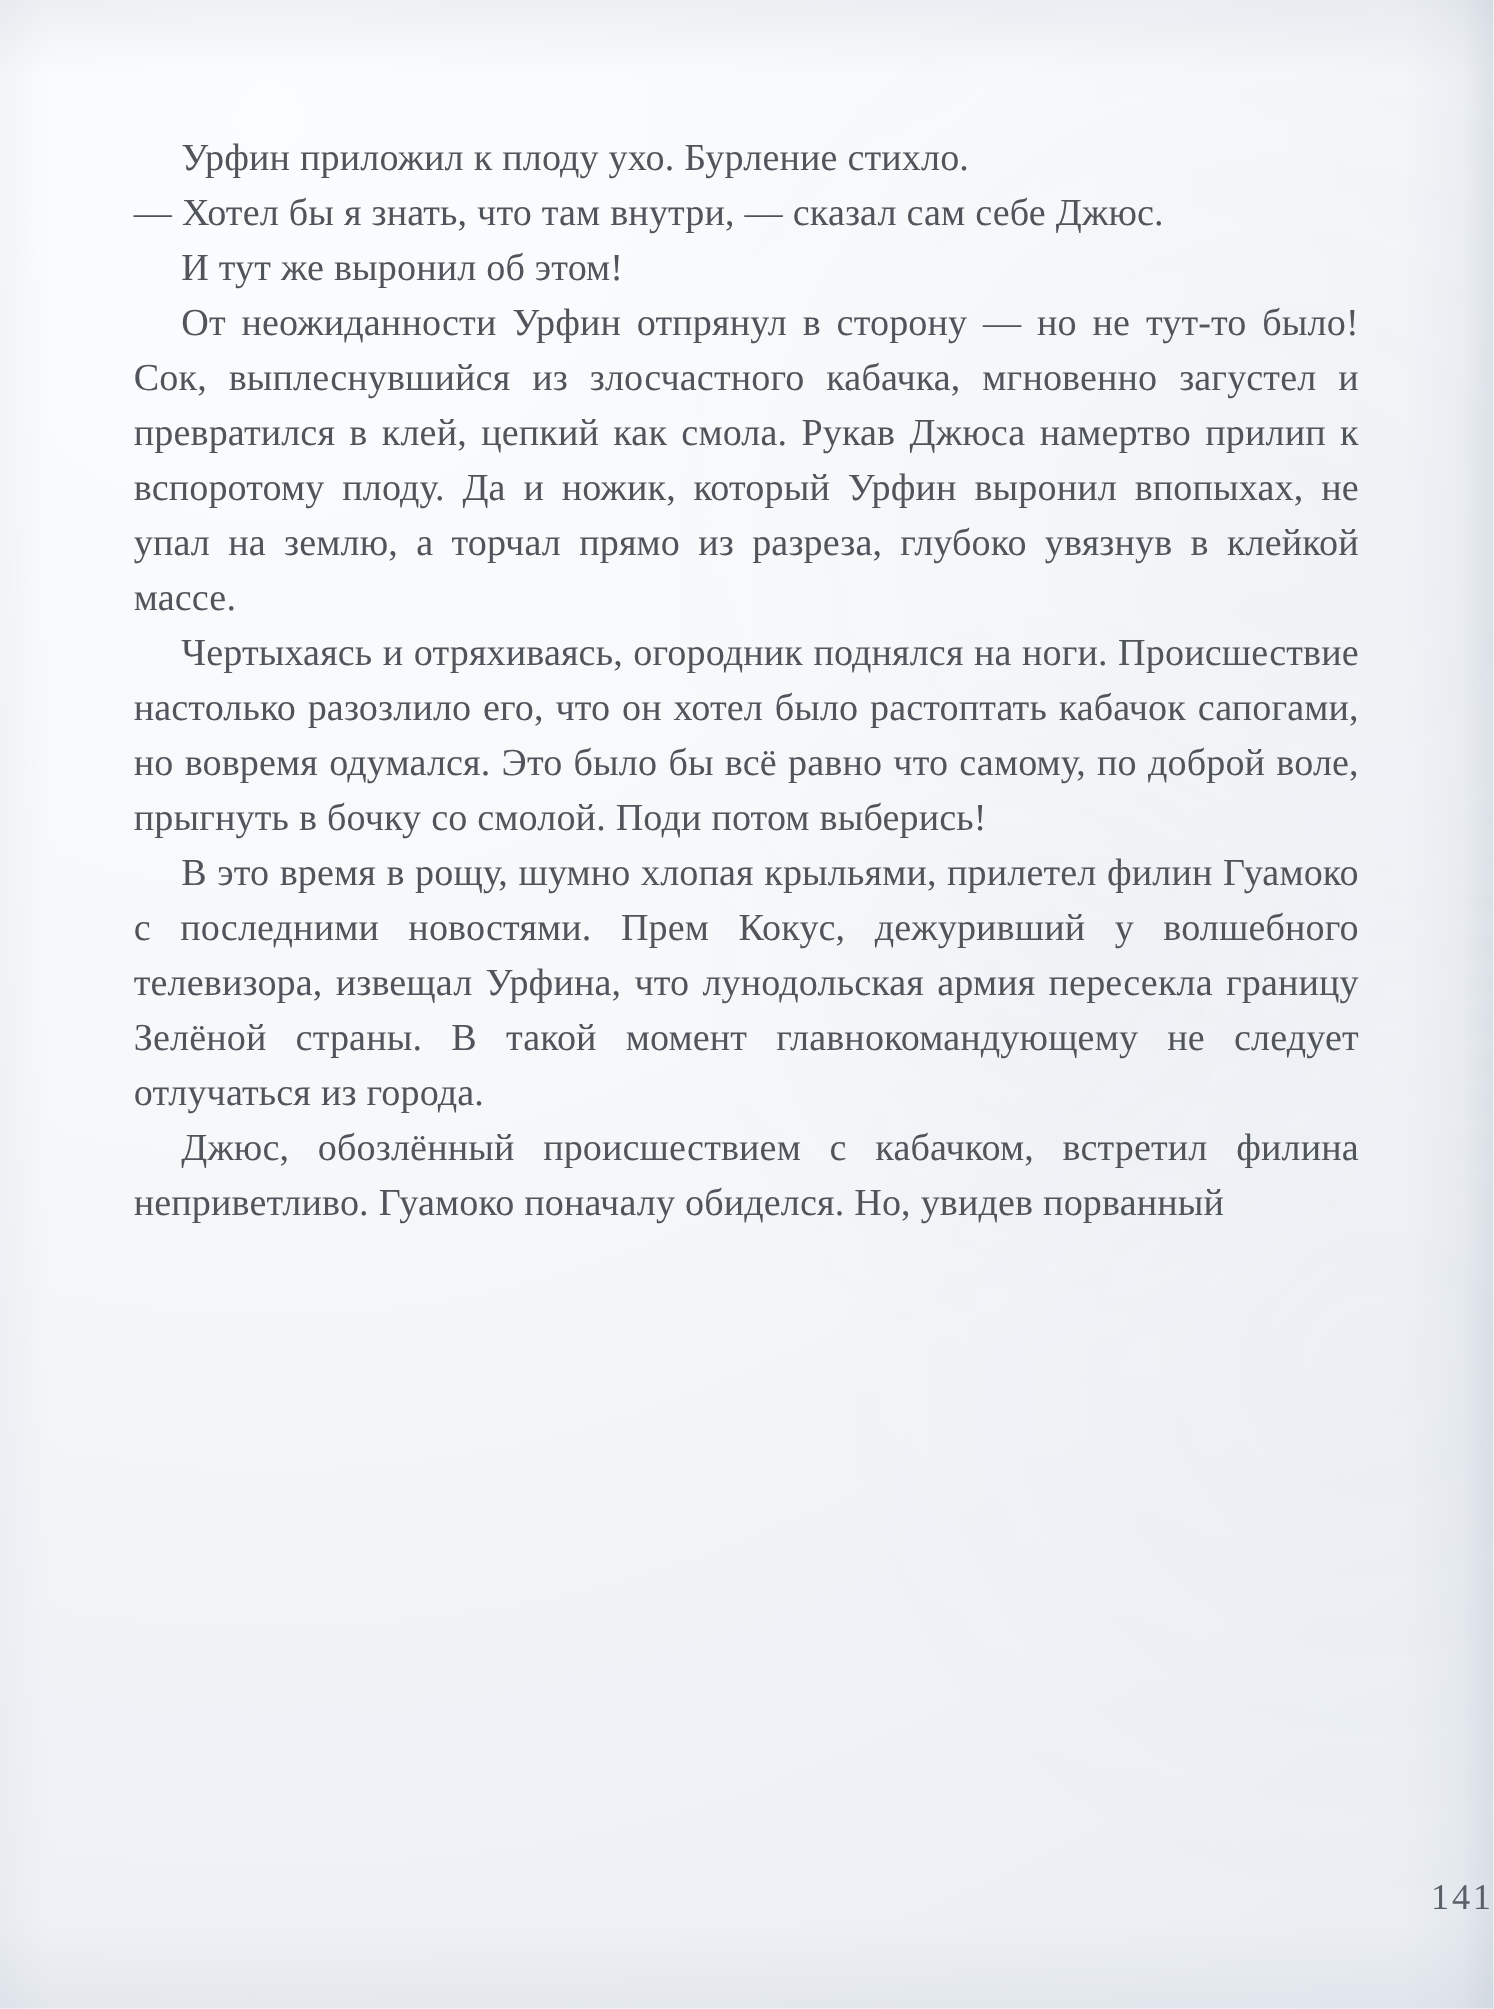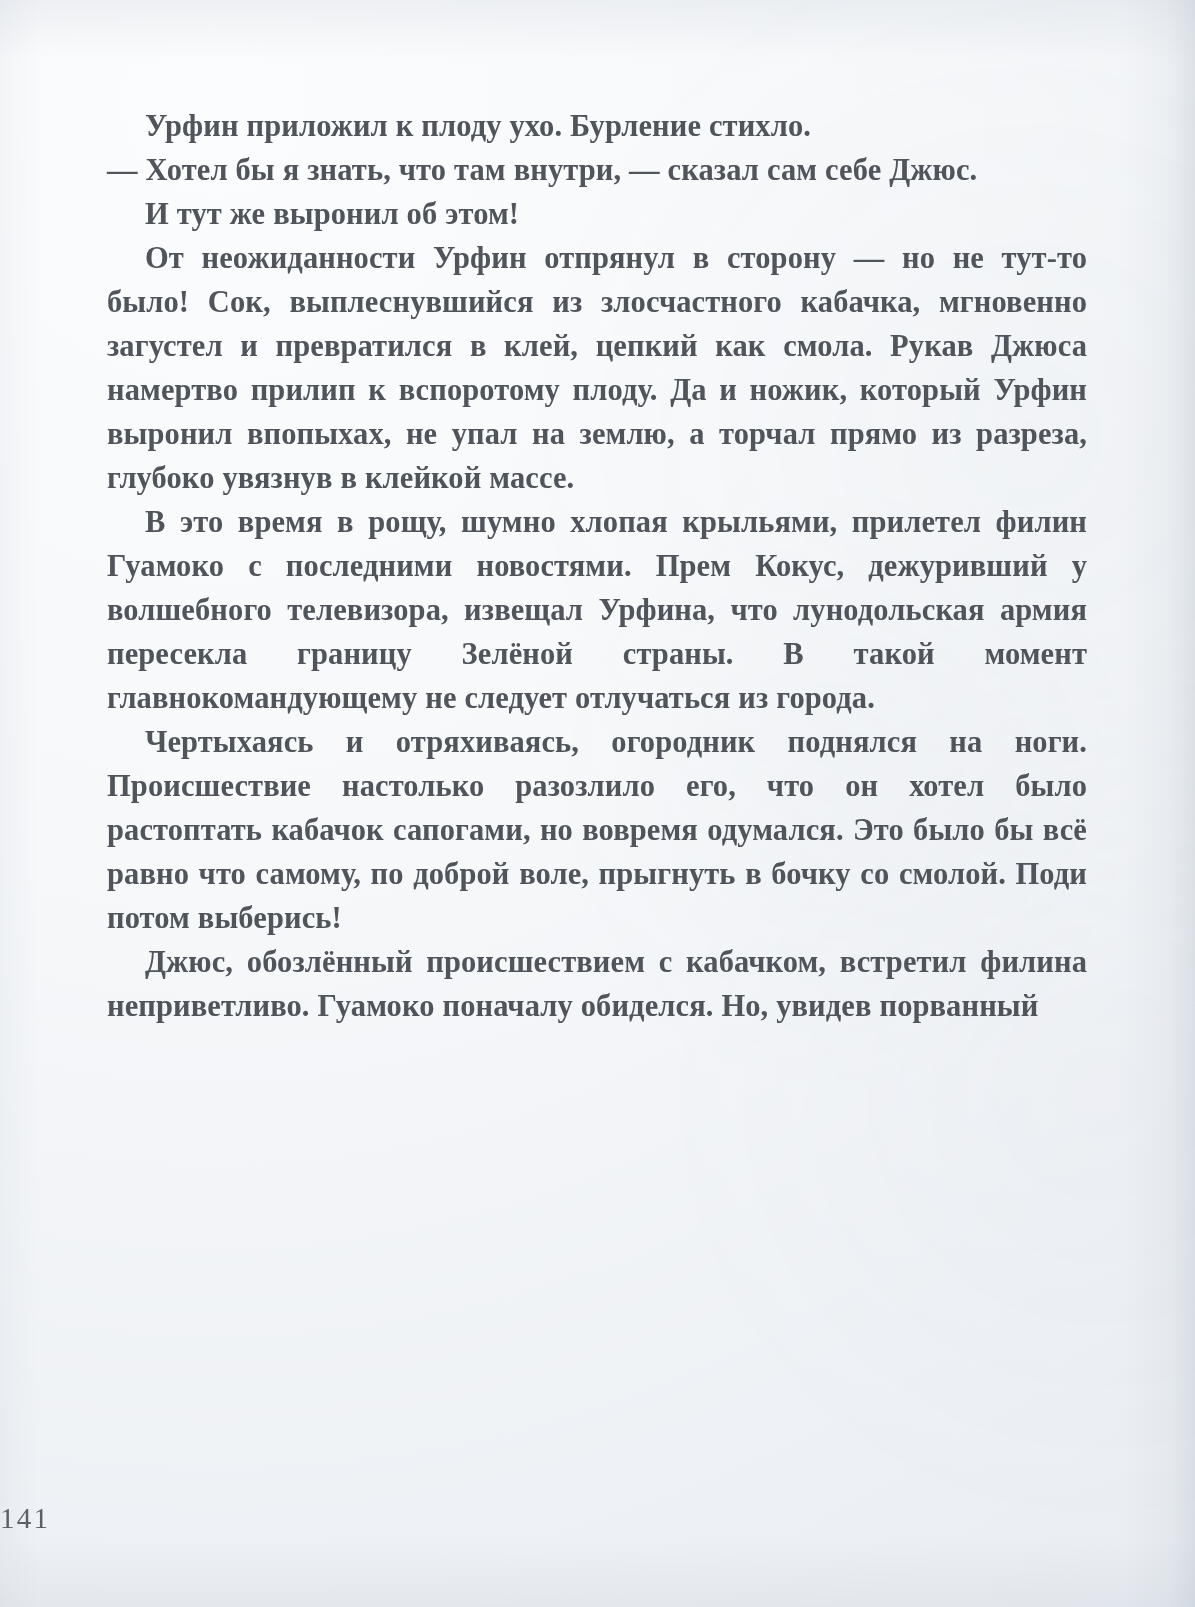--- a/index.html
+++ b/index.html
@@ -50,21 +50,20 @@
       radial-gradient(circle at 70% 49%, rgba(150,162,178,0.05) 0%, rgba(150,162,178,0) 26%);
   }
 
   
   #textblock {
     position: absolute;
     left: 107px;
     top: 104px;
     width: 980px;
     z-index: 2;
-    font-weight: bold;
   }
 
   .para {
     margin: 0;
     text-indent: 38px;
     text-align: justify;
     font-size: 30.5px;
     line-height: 44px;
     letter-spacing: .1px;
     word-spacing: .2px;
@@ -75,38 +74,39 @@
 
   
   .para.noindent { text-indent: 0; }
 
   
   #folio {
     position: absolute;
     left: 0;
     right: 0;
     top: 1498px;
-    text-align: left;
+    text-align: right;
     font-size: 29px;
     line-height: 40px;
     letter-spacing: 2.2px;
     color: #5b6068;
     z-index: 2;
+    padding-left: 44px;
   }
 </style>
 </head>
 <body>
 
 <div id="page">
 
   <div id="textblock">
     <p class="para">Урфин приложил к плоду ухо. Бурление стихло.</p>
     <p class="para noindent">— Хотел бы я знать, что там внутри, — сказал сам себе Джюс.</p>
     <p class="para">И тут же выронил об этом!</p>
     <p class="para">От неожиданности Урфин отпрянул в сторону — но не тут-то было! Сок, выплеснувшийся из злосчастного кабачка, мгновенно загустел и превратился в клей, цепкий как смола. Рукав Джюса намертво прилип к вспоротому плоду. Да и ножик, который Урфин выронил впопыхах, не упал на землю, а торчал прямо из разреза, глубоко увязнув в клейкой массе.</p>
+    <p class="para">Чертыхаясь и отряхиваясь, огородник поднялся на ноги. Происшествие настолько разозлило его, что он хотел было растоптать кабачок сапогами, но вовремя одумался. Это было бы всё равно что самому, по доброй воле, прыгнуть в бочку со смолой. Поди потом выберись!</p>
     <p class="para">В это время в рощу, шумно хлопая крыльями, прилетел филин Гуамоко с последними новостями. Прем Кокус, дежуривший у волшебного телевизора, извещал Урфина, что лунодольская армия пересекла границу Зелёной страны. В такой момент главнокомандующему не следует отлучаться из города.</p>
-    <p class="para">Чертыхаясь и отряхиваясь, огородник поднялся на ноги. Происшествие настолько разозлило его, что он хотел было растоптать кабачок сапогами, но вовремя одумался. Это было бы всё равно что самому, по доброй воле, прыгнуть в бочку со смолой. Поди потом выберись!</p>
     <p class="para">Джюс, обозлённый происшествием с кабачком, встретил филина неприветливо. Гуамоко поначалу обиделся. Но, увидев порванный</p>
   </div>
 
   <div id="folio">141</div>
 
 </div>
 
 </body></html>

